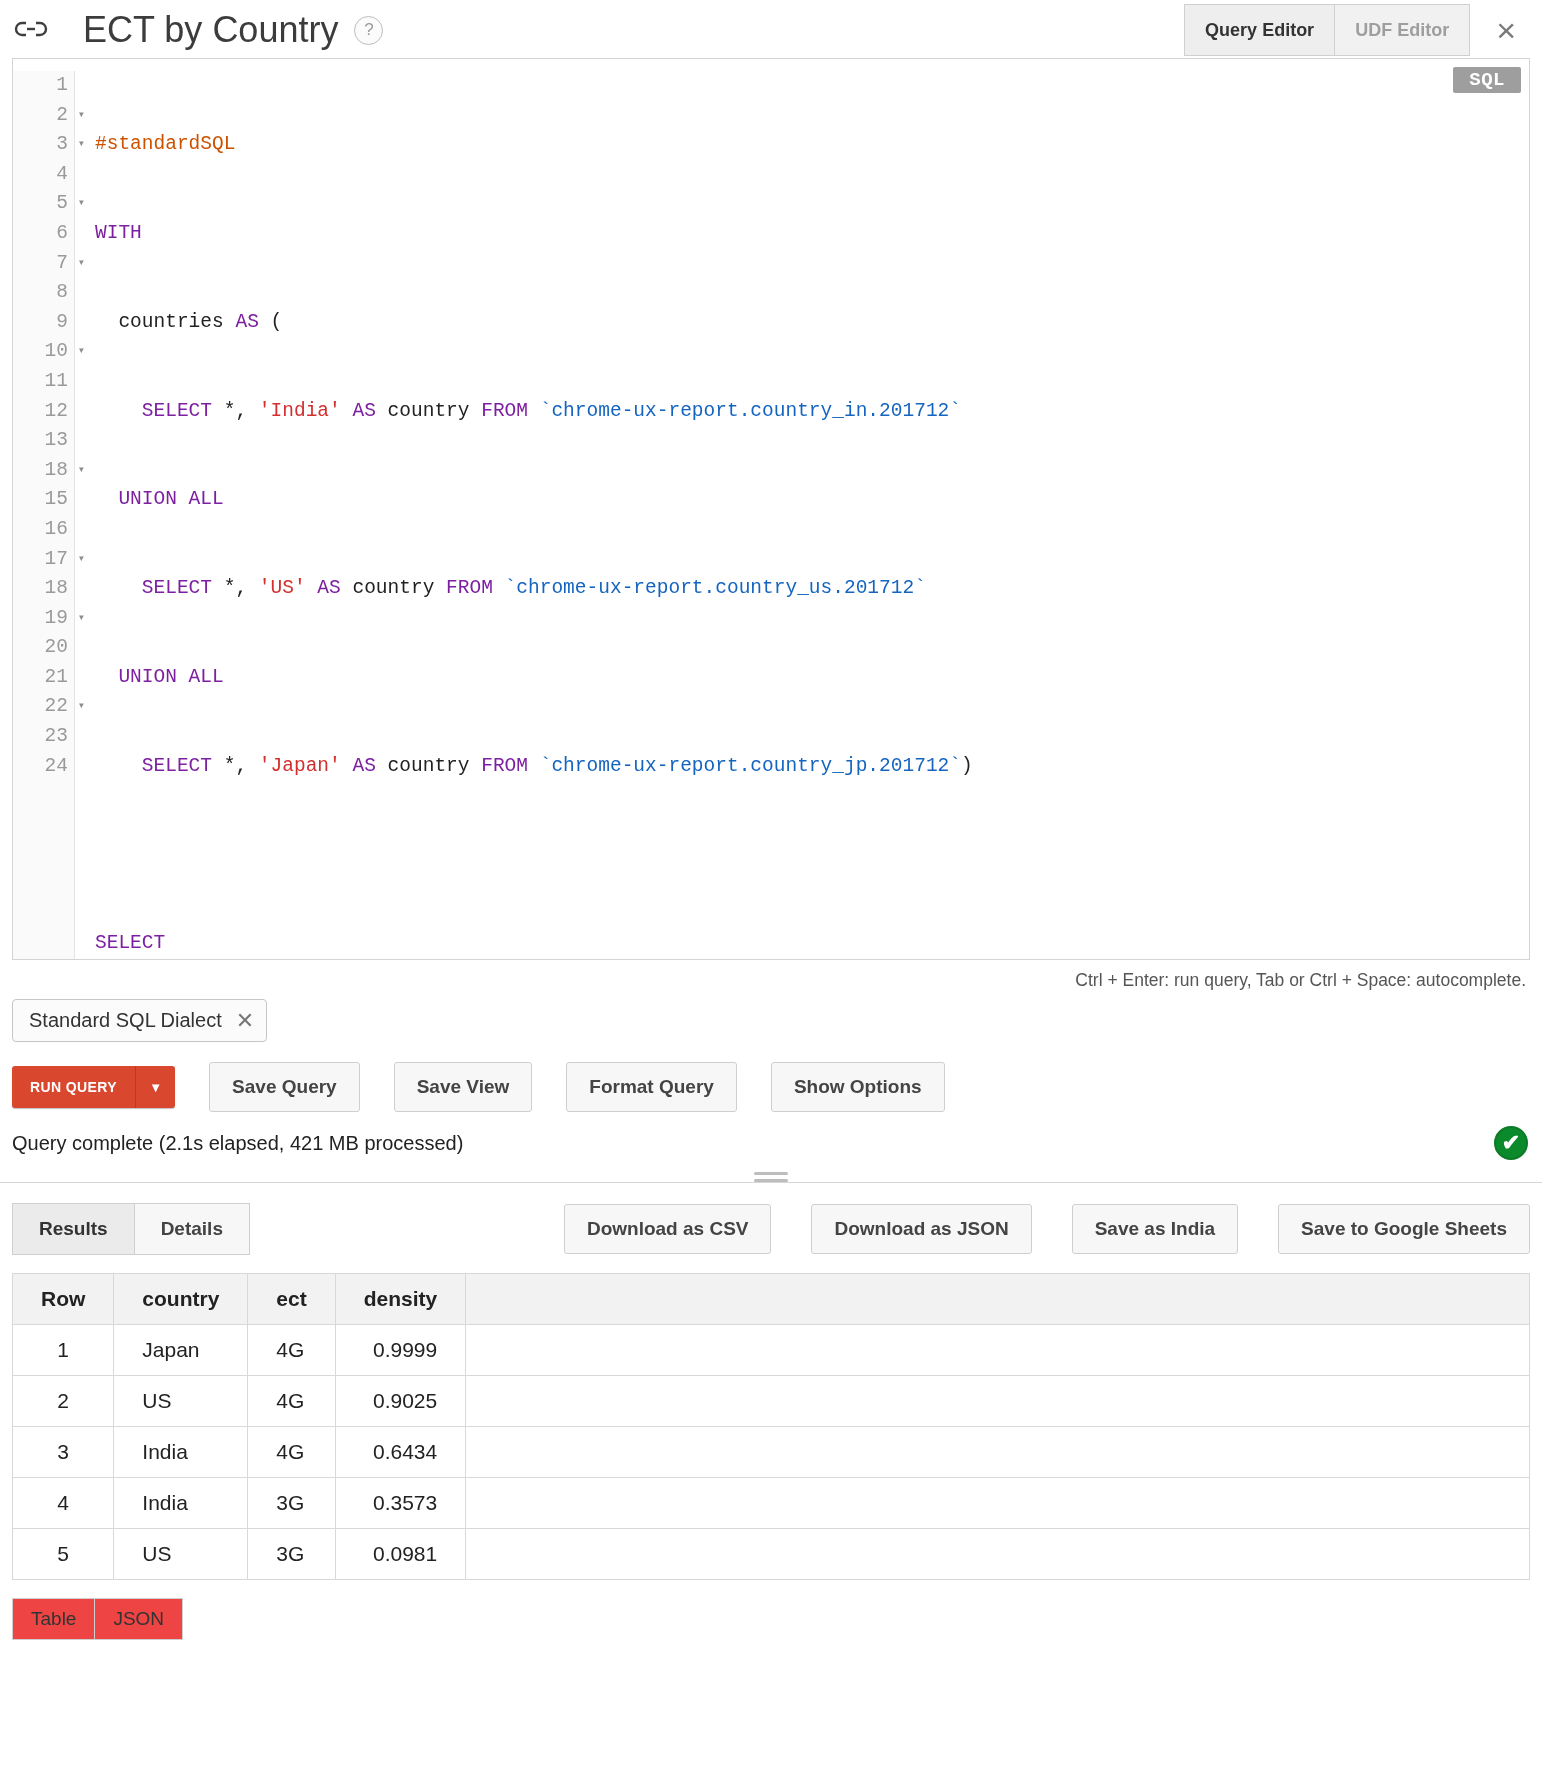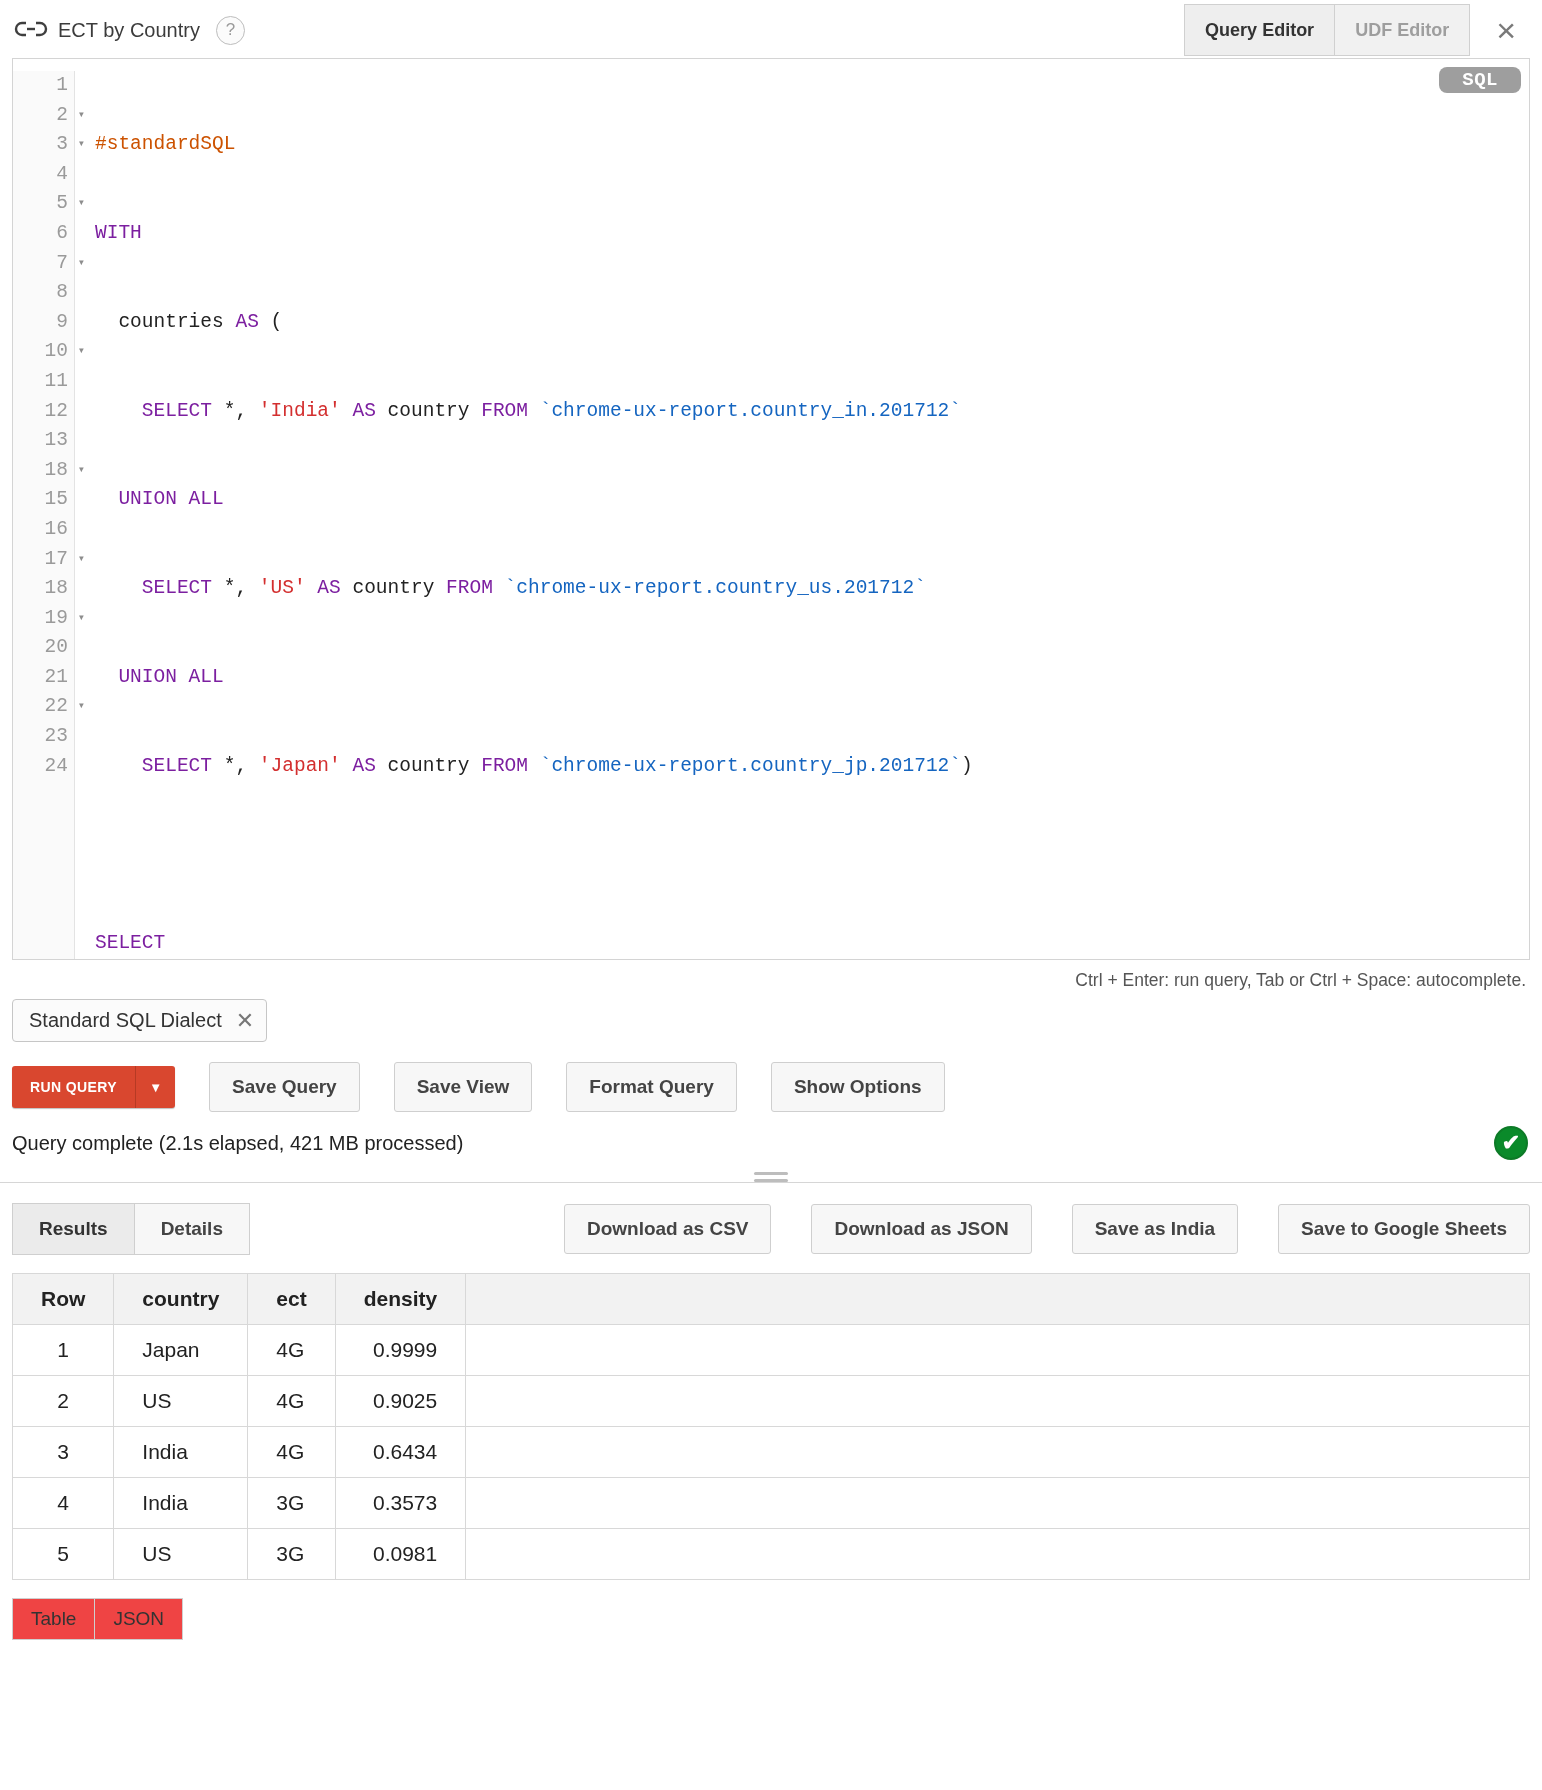--- a/index.html
+++ b/index.html
@@ -15,22 +15,23 @@
   .header {
     display: flex; align-items: center;
     padding: 8px 14px 6px 14px;
     height: 58px;
   }
   .link-icon {
     width: 34px; height: 22px; margin-right: 10px;
     color: #444; flex: none;
   }
   .title {
-    font-size: 20px; color: #3c3c3c; font-weight: 400;
+    font-size: 36px; color: #3c3c3c; font-weight: 400;
     white-space: nowrap;
+    margin-left: 25px;
   }
   .help-badge {
     width: 29px; height: 29px; border-radius: 50%;
     border: 1px solid #bdbdbd; color: #9a9a9a;
     display: flex; align-items: center; justify-content: center;
     font-size: 17px; margin-left: 16px; background: #fbfbfb;
   }
   .header-spacer { flex: 1 1 auto; }
   .seg-group { display: flex; }
   .seg {
@@ -55,21 +56,21 @@
     background: #ffffff;
     height: 902px;
     position: relative;
     overflow: hidden;
   }
   .sql-badge {
     position: absolute; top: 8px; right: 8px;
     background: #9e9e9e; color: #fff;
     font-family: "Liberation Mono", monospace;
     font-size: 19px; font-weight: bold;
-    padding: 2px 23px; border-radius: 8px;
+    padding: 2px 16px; border-radius: 2px;
     letter-spacing: 0.5px;
   }
   .code {
     display: flex;
     font-family: "Liberation Mono", monospace;
     font-size: 19.5px;
     line-height: 29.6px;
     padding-top: 12px;
   }
   .gutter {

